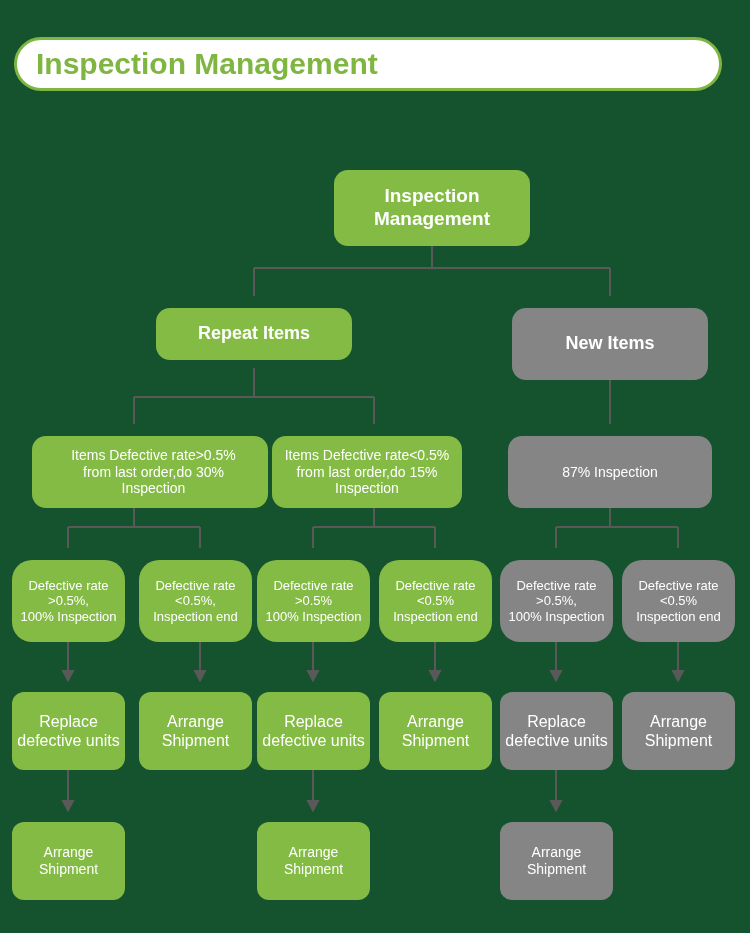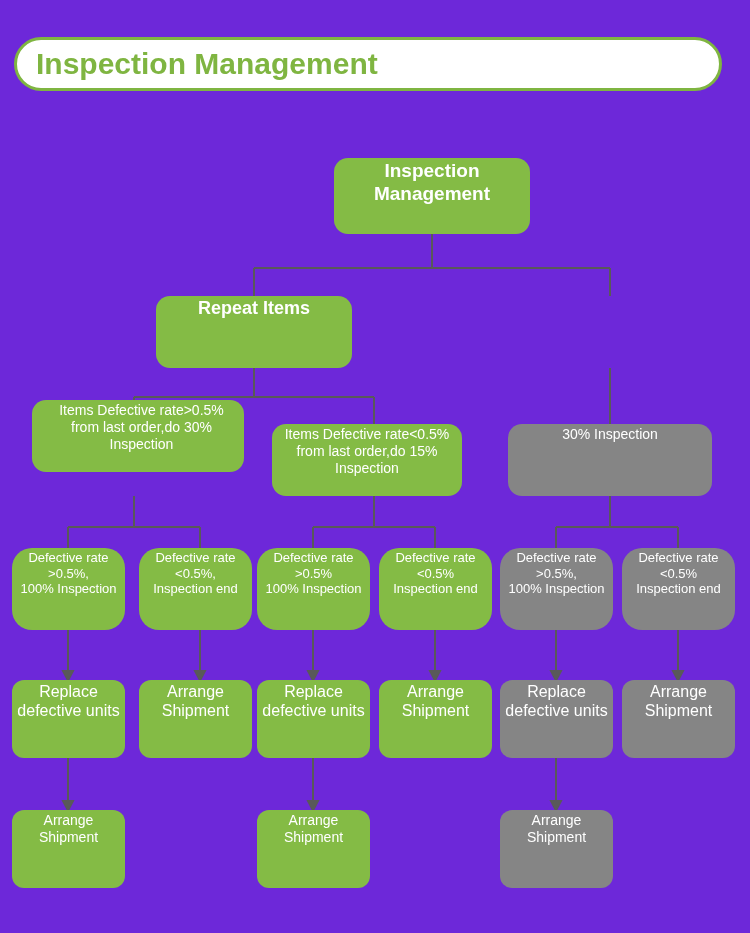--- a/index.html
+++ b/index.html
@@ -6,21 +6,21 @@
   * { box-sizing: border-box; }
   html, body {
     margin: 0; padding: 0;
     background: #ffffff;
     font-family: "Liberation Sans", sans-serif;
   }
   #page {
     position: relative;
     width: 750px;
     height: 933px;
-    background: #6d28d9;
+    background: #14532d;
     overflow: hidden;
   }
 
   
   #header-banner {
     position: absolute;
     left: 14px;
     top: 37px;
     width: 708px;
     height: 54px;
@@ -46,28 +46,29 @@
     left: 0; top: 0;
     width: 750px;
     height: 933px;
     pointer-events: none;
   }
 
   
   .node {
     position: absolute;
     display: flex;
-    align-items: flex-start;
+    align-items: center;
     justify-content: center;
     text-align: center;
     color: #ffffff;
     border-radius: 12px;
     padding: 2px 4px;
     line-height: 1.2;
     white-space: pre-line;
+    margin-top: 12px;
   }
   .node.green { background: #84bb45; }
   .node.gray  { background: #858585; }
 
   .node.lvl1 { font-size: 19px; font-weight: bold; border-radius: 14px; }
   .node.lvl2 { font-size: 18px; font-weight: bold; border-radius: 14px; }
   .node.lvl3 { font-size: 14px; font-weight: normal; border-radius: 14px; }
   .node.lvl4 { font-size: 13px; font-weight: normal; border-radius: 20px; }
   .node.lvl5 { font-size: 16px; font-weight: normal; border-radius: 12px; }
   .node.lvl6 { font-size: 14px; font-weight: normal; border-radius: 12px; }
@@ -129,36 +130,39 @@
       <path d="M313,758 L313,806"></path>
       <path d="M556,758 L556,806"></path>
     </g>
   </svg>
 
   <div class="node green lvl1" style="left:334px; top:158px; width:196px; height:76px;">
     <span>Inspection
 Management</span>
   </div>
 
-  <div class="node green lvl2" style="left:156px; top:296px; width:196px; height:72px;">
+  <div class="node green lvl2" style="left:156px; top:296px; width:196px; height:52px;">
     <span>Repeat Items</span>
   </div>
-
-  <div class="node green lvl3" style="left:32px; top:400px; width:212px; height:72px;padding-left:11px;">
+  <div class="node gray lvl2" style="left:512px; top:296px; width:196px; height:72px;">
+    <span>New Items</span>
+  </div>
+
+  <div class="node green lvl3" style="left:32px; top:424px; width:236px; height:72px;padding-left:11px;">
     <span>Items Defective rate&gt;0.5%
 from last order,do 30%
 Inspection</span>
   </div>
   <div class="node green lvl3" style="left:272px; top:424px; width:190px; height:72px;">
     <span>Items Defective rate&lt;0.5%
 from last order,do 15%
 Inspection</span>
   </div>
   <div class="node gray lvl3" style="left:508px; top:424px; width:204px; height:72px;">
-    <span>30% Inspection</span>
+    <span>87% Inspection</span>
   </div>
 
   <div class="node green lvl4" style="left:12px; top:548px; width:113px; height:82px;">
     <span>Defective rate
 &gt;0.5%,
 100% Inspection</span>
   </div>
   <div class="node green lvl4" style="left:139px; top:548px; width:113px; height:82px;">
     <span>Defective rate
 &lt;0.5%,

